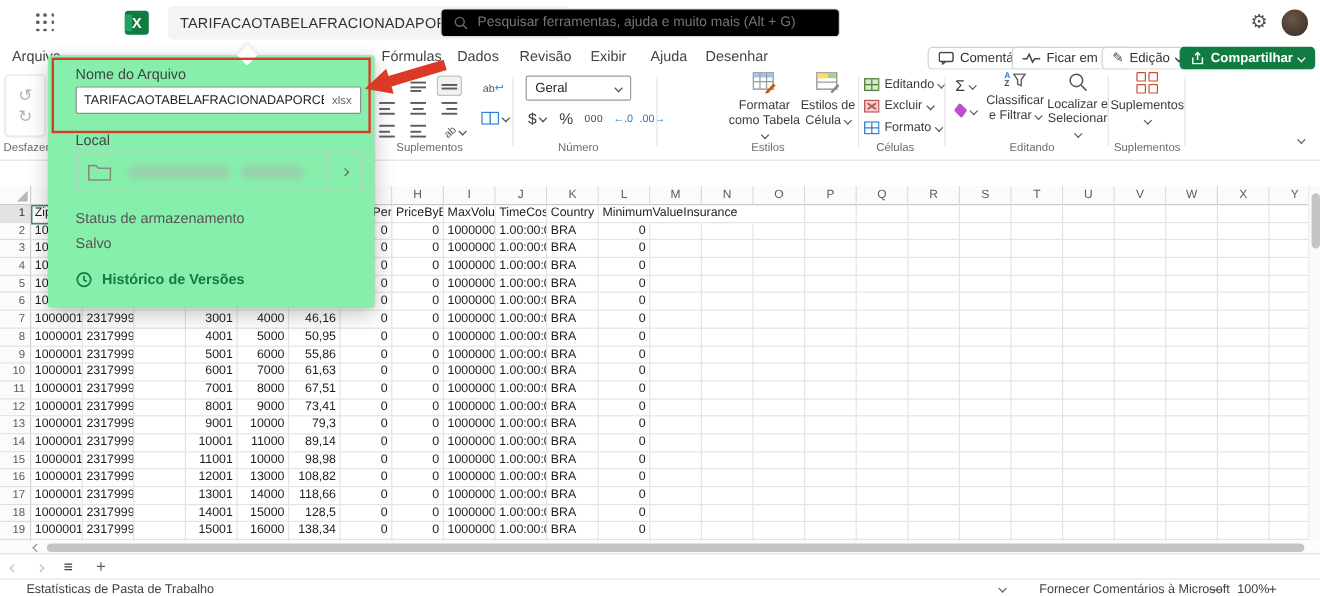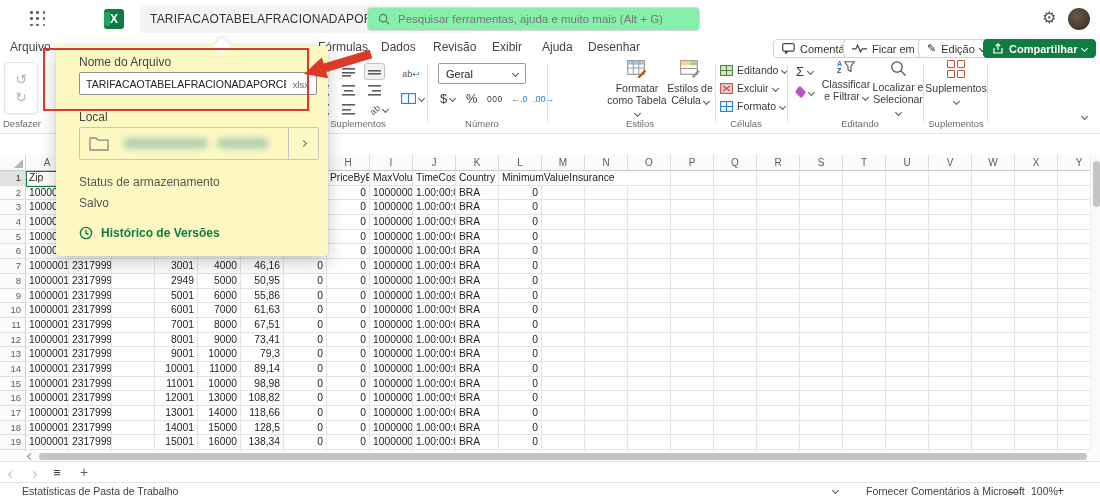--- a/index.html
+++ b/index.html
@@ -12,21 +12,21 @@
 
   
   .topbar{position:absolute;left:0;top:0;width:1100px;height:38px;background:#fff}
   .launcher{position:absolute;left:30px;top:11px;width:16px;height:16px;display:grid;grid-template-columns:repeat(3,1fr);gap:3px;cursor:pointer}
   .launcher i{width:2.6px;height:2.6px;background:#5d5d5d;border-radius:50%}
   .xlicon{position:absolute;left:104px;top:9px;width:20px;height:20px;background:#0f7b41;border-radius:3px;color:#fff;font-size:12px;font-weight:bold;display:flex;align-items:center;justify-content:center}
   .xlicon::before{content:"";position:absolute;left:0;top:3px;width:6px;height:14px;background:#21a366;border-radius:2px 0 0 2px}
   .xlicon span{position:relative}
   .titlewrap{position:absolute;left:140px;top:5px;height:28px;padding:0 10px;background:#f4f4f4;border-radius:4px;display:flex;align-items:center;gap:8px;cursor:pointer}
   .doctitle{font-size:12px;color:#323130;letter-spacing:.2px;white-space:nowrap}
-  .searchbox{position:absolute;left:367px;top:7px;width:333px;height:24px;border:1px solid #d9d9d9;border-radius:4px;background:#86efac;display:flex;align-items:center;gap:8px;padding:0 10px}
+  .searchbox{position:absolute;left:367px;top:7px;width:333px;height:24px;border:1px solid #d9d9d9;border-radius:4px;background:#000000;display:flex;align-items:center;gap:8px;padding:0 10px}
   .searchbox .ph{font-size:11.5px;color:#767676;white-space:nowrap;overflow:hidden}
   .gear{position:absolute;left:1042px;top:8px;font-size:16px;color:#565656;cursor:pointer}
   .avatar{position:absolute;left:1068px;top:8px;width:22px;height:22px;border-radius:50%;background:radial-gradient(circle at 40% 35%,#6b5848,#352a22);filter:blur(.6px)}
 
   
   .menurow{position:absolute;left:0;top:38px;width:1100px;height:20px;background:#fff}
   .mtab{position:absolute;top:2px;font-size:12px;color:#444;cursor:pointer;white-space:nowrap}
   .mbtn{position:absolute;top:1px;height:19px;border:1px solid #d1d1d1;border-radius:4px;background:#fff;display:flex;align-items:center;gap:5px;padding:0 8px;font-size:11px;color:#333;cursor:pointer;white-space:nowrap}
   .mbtn.green{background:#107c41;border-color:#107c41;color:#fff;font-weight:bold}
 
@@ -89,21 +89,21 @@
   
   .statusbar{position:absolute;left:0;top:482px;width:1100px;height:15px;background:#fff;border-top:1px solid #e3e3e3;font-size:10.5px;color:#424242}
   .statusbar .sleft{position:absolute;left:22px;top:2px;cursor:pointer}
   .statusbar .chev{position:absolute;left:833px;top:5px;color:#555}
   .statusbar .feedback{position:absolute;left:866px;top:2px;cursor:pointer}
   .statusbar .zoomout{position:absolute;left:1008px;top:2px;cursor:pointer}
   .statusbar .zoomlvl{position:absolute;left:1031px;top:2px;cursor:pointer}
   .statusbar .zoomin{position:absolute;left:1057px;top:1px;font-size:12px;cursor:pointer}
 
   
-  .popup{position:absolute;left:56px;top:46px;width:272px;height:210px;background:#fef9c3;border-radius:3px;z-index:40;
+  .popup{position:absolute;left:40px;top:46px;width:272px;height:210px;background:#86efac;border-radius:3px;z-index:40;
     box-shadow:0 6px 18px rgba(0,0,0,.22),0 0 2px rgba(0,0,0,.12)}
   .popup .callout{position:absolute;left:160px;top:-6px;width:12px;height:12px;background:#fff;transform:rotate(45deg);box-shadow:-2px -2px 3px rgba(0,0,0,.06)}
   .popup .flabel{position:absolute;left:23px;top:9px;font-size:12px;color:#444}
   .popup .fname{position:absolute;left:23px;top:26px;width:238px;height:23px;border:1px solid #8f8f8f;border-radius:2px;background:#fff;display:flex;align-items:center;padding:0 6px;font-size:10.5px;color:#222;white-space:nowrap;overflow:hidden}
   .popup .ext{position:absolute;right:7px;top:6px;font-size:9.5px;color:#666}
   .popup .loclabel{position:absolute;left:23px;top:64px;font-size:12px;color:#444}
   .popup .locbox{position:absolute;left:23px;top:81px;width:240px;height:33px;border:1px solid #c8c6c4;border-radius:2px;display:flex;align-items:center}
   .popup .locbox .chevcell{position:absolute;right:0;top:0;width:30px;height:31px;border-left:1px solid #c8c6c4;display:flex;align-items:center;justify-content:center;color:#666;cursor:pointer}
   .redact{height:11px;border-radius:5px;background:#9cc7ab;filter:blur(3px);opacity:.8}
   .popup .stlabel{position:absolute;left:23px;top:129px;font-size:12px;color:#555}
@@ -585,21 +585,21 @@
           <div class="gc"></div>
           <div class="gc"></div>
           <div class="gc"></div>
           <div class="gc"></div>
         </div>
         <div class="grow">
           <div class="rh">8</div>
           <div class="gc r">1000001</div>
           <div class="gc r">2317999</div>
           <div class="gc"></div>
-          <div class="gc r">2949</div>
+          <div class="gc r">4001</div>
           <div class="gc r">5000</div>
           <div class="gc r">50,95</div>
           <div class="gc r">0</div>
           <div class="gc r">0</div>
           <div class="gc r">1000000</div>
           <div class="gc">1.00:00:0</div>
           <div class="gc">BRA</div>
           <div class="gc r">0</div>
           <div class="gc"></div>
           <div class="gc"></div>

